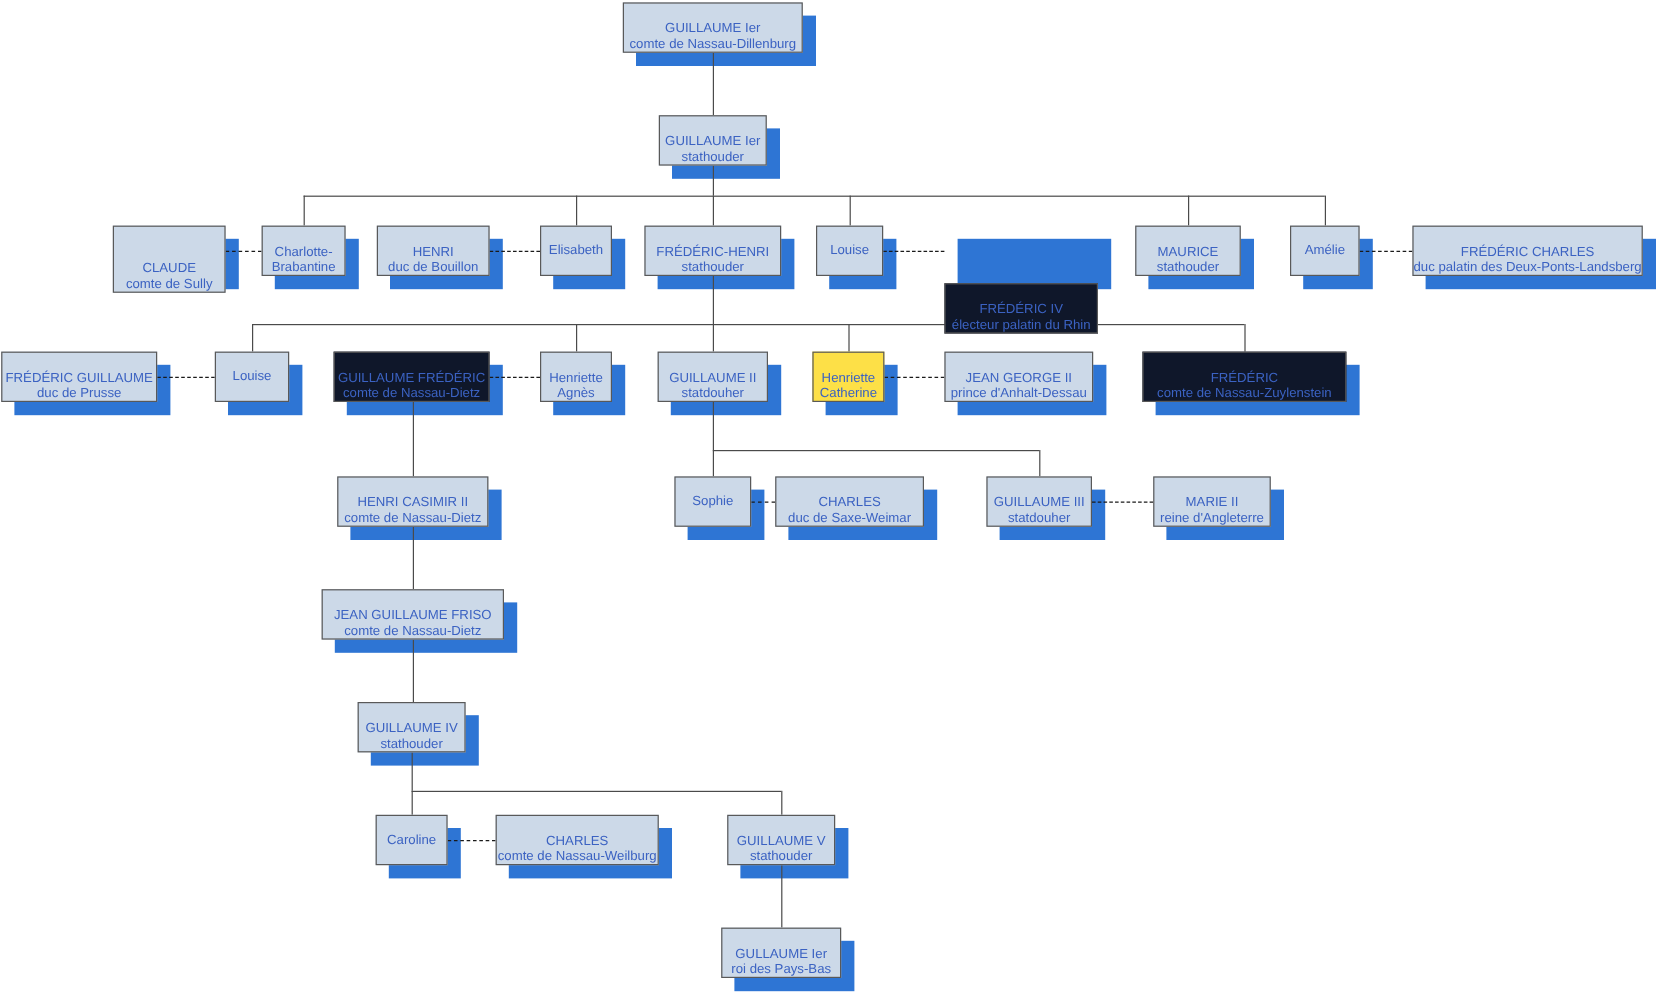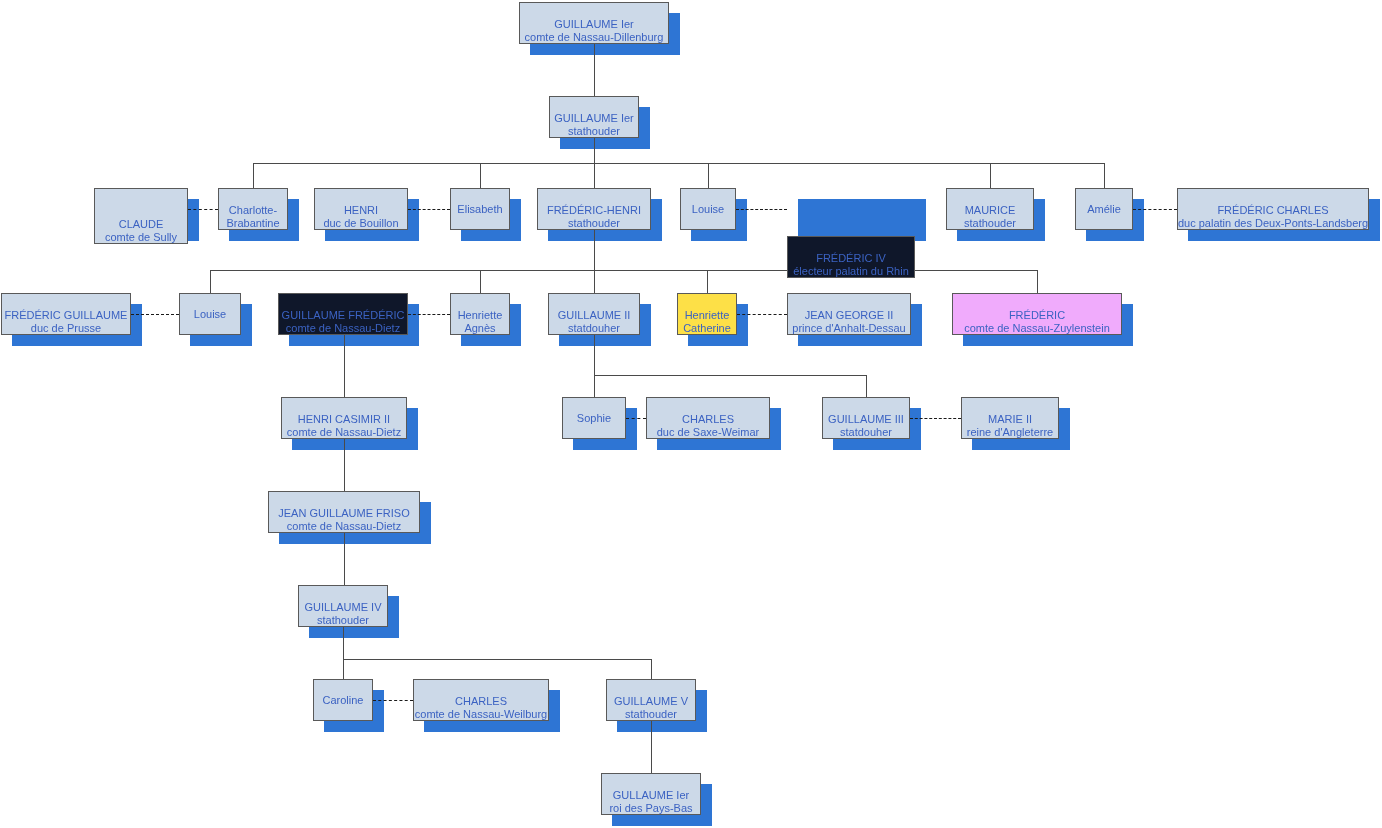--- a/index.html
+++ b/index.html
@@ -204,21 +204,21 @@
         <span class="l2">statdouher</span>
       </div>
       <div class="node" style="left: 677px; top: 293px; width: 60px; height: 42px; background: #fde047; border-color: rgb(89, 89, 89); color: rgb(59, 98, 194);">
         <span class="l1">Henriette</span>
         <span class="l2">Catherine</span>
       </div>
       <div class="node" style="left: 787px; top: 293px; width: 124px; height: 42px; background: rgb(204, 217, 232); border-color: rgb(89, 89, 89); color: rgb(59, 98, 194);">
         <span class="l1">JEAN GEORGE II</span>
         <span class="l2">prince d'Anhalt-Dessau</span>
       </div>
-      <div class="node" style="left: 952px; top: 293px; width: 170px; height: 42px; background: #f0abfc; border-color: rgb(89, 89, 89); color: rgb(59, 98, 194);">
+      <div class="node" style="left: 952px; top: 293px; width: 170px; height: 42px; background: #0f172a; border-color: rgb(89, 89, 89); color: rgb(59, 98, 194);">
         <span class="l1">FRÉDÉRIC</span>
         <span class="l2">comte de Nassau-Zuylenstein</span>
       </div>
       <div class="node single" style="left: 562px; top: 397px; width: 64px; height: 42px; background: rgb(204, 217, 232); border-color: rgb(89, 89, 89); color: rgb(59, 98, 194);">
         <span class="l1">Sophie</span>
       </div>
       <div class="node" style="left: 646px; top: 397px; width: 124px; height: 42px; background: rgb(204, 217, 232); border-color: rgb(89, 89, 89); color: rgb(59, 98, 194);">
         <span class="l1">CHARLES</span>
         <span class="l2">duc de Saxe-Weimar</span>
       </div>

